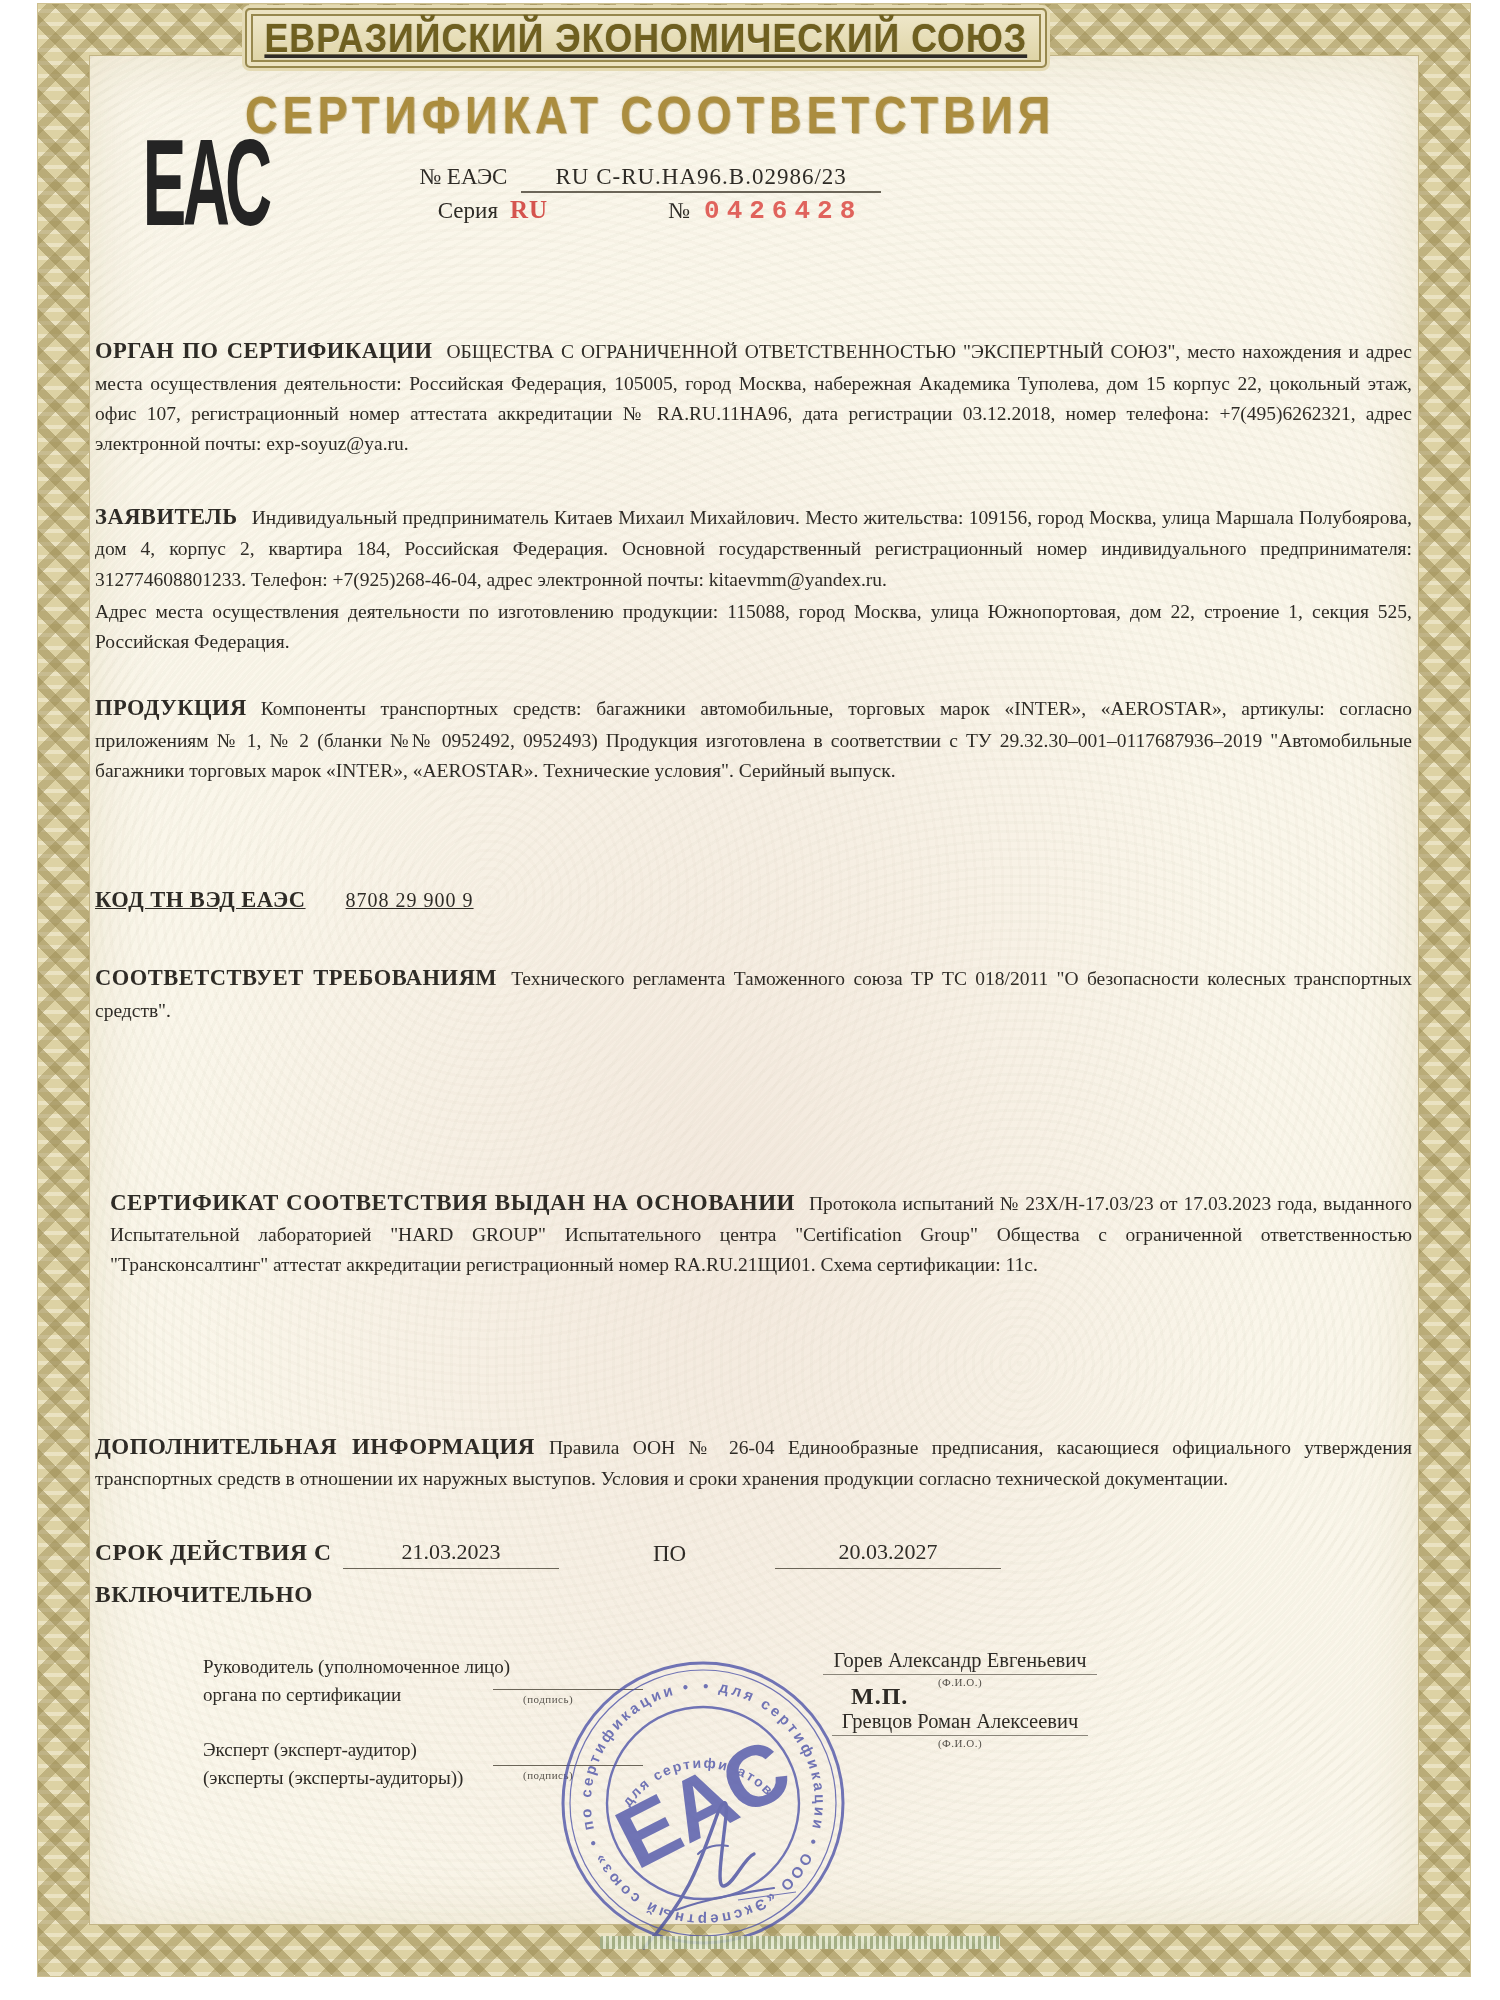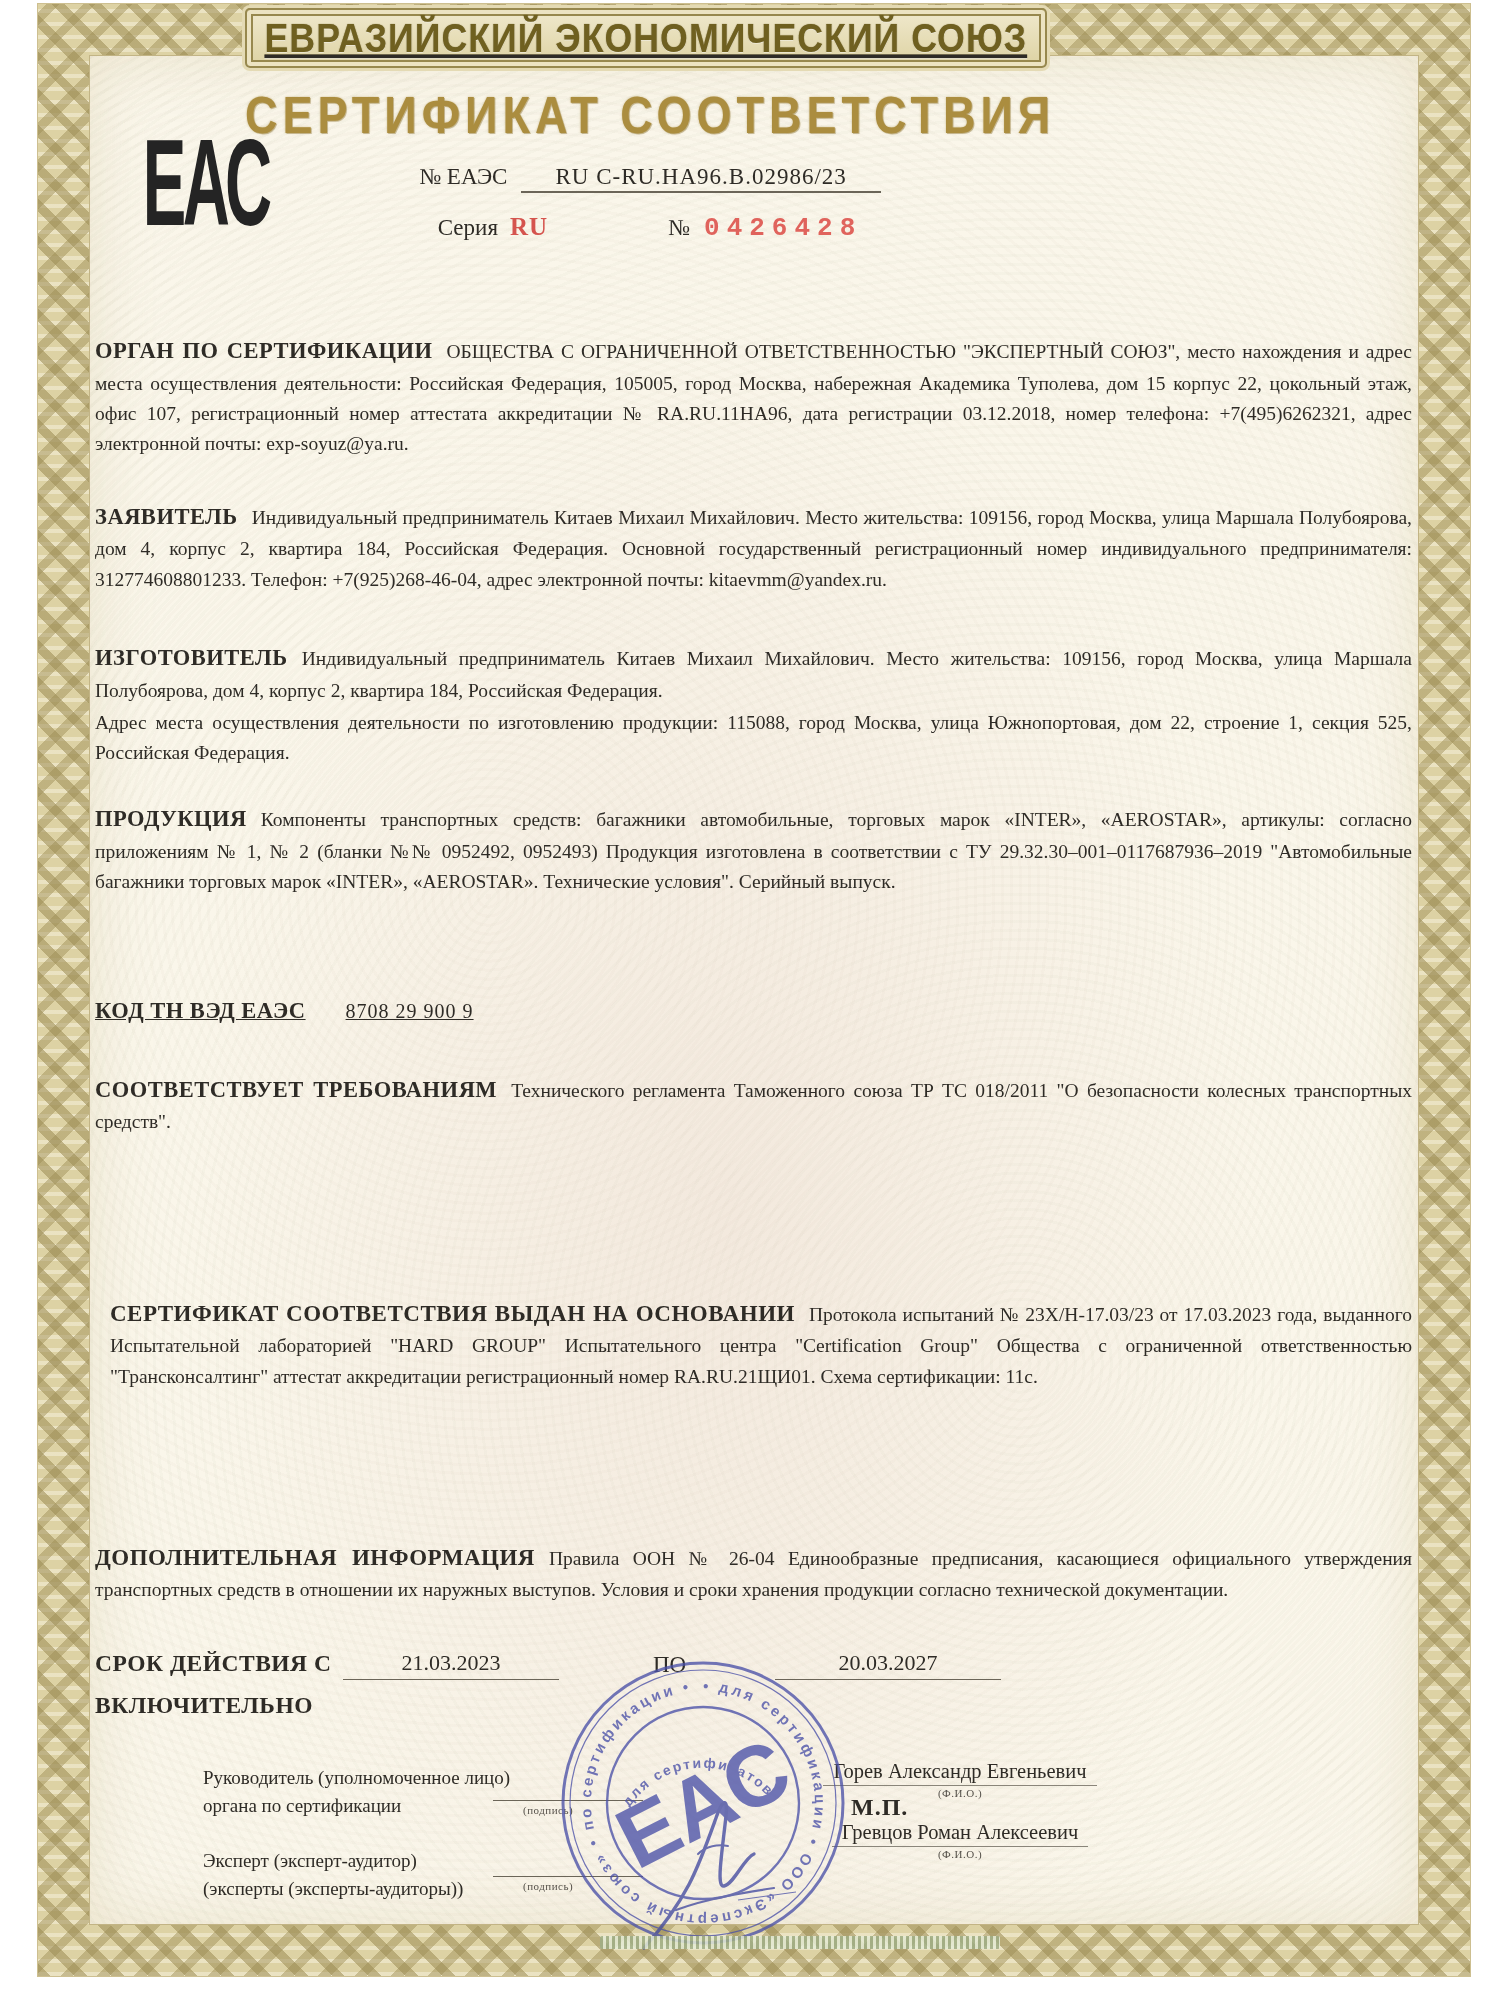--- a/index.html
+++ b/index.html
@@ -60,21 +60,21 @@
     color:#ab8d3f;letter-spacing:5px;display:inline-block;transform:scale(1.0,1.15);
     text-shadow:0 0 2px rgba(160,130,50,.55), 1px 1px 0 rgba(120,95,30,.35);
     white-space:nowrap;
   }
   .cert-number-line{margin-top:22px;font-size:23px;}
   .cert-number-line .lbl{margin-right:14px;}
   .cert-number-line .val{
     display:inline-block;padding:0 34px 1px 34px;border-bottom:2px solid #6b6558;
     letter-spacing:1px;
   }
-  .series-line{margin-top:20px;font-size:23px;}
+  .series-line{margin-top:3px;font-size:23px;}
   .series-line .series-lbl{margin-right:12px;}
   .series-ru{color:#d5544e;font-weight:700;font-size:25px;margin-right:120px;letter-spacing:1px;}
   .series-no{margin-right:14px;}
   .serial-num{
     color:#e0635c;font-family:"Liberation Mono", monospace;font-weight:700;
     font-size:26px;letter-spacing:7px;
   }
   
   .content{position:absolute;left:95px;top:56px;right:88px;}
   .para{margin:0;text-align:justify;font-size:19.5px;line-height:1.55;}
@@ -161,23 +161,20 @@
 <div class="content">
 
   <p class="para mt-organ">
     <span class="plabel">ОРГАН ПО СЕРТИФИКАЦИИ</span><span class="ptext">ОБЩЕСТВА С ОГРАНИЧЕННОЙ ОТВЕТСТВЕННОСТЬЮ "ЭКСПЕРТНЫЙ СОЮЗ", место нахождения и адрес места осуществления деятельности: Российская Федерация, 105005, город Москва, набережная Академика Туполева, дом 15 корпус 22, цокольный этаж, офис 107, регистрационный номер аттестата аккредитации № RA.RU.11HA96, дата регистрации 03.12.2018, номер телефона: +7(495)6262321, адрес электронной почты: exp-soyuz@ya.ru.</span>
   </p>
 
   <p class="para mt-applicant">
     <span class="plabel">ЗАЯВИТЕЛЬ</span><span class="ptext">Индивидуальный предприниматель Китаев Михаил Михайлович. Место жительства: 109156, город Москва, улица Маршала Полубоярова, дом 4, корпус 2, квартира 184, Российская Федерация. Основной государственный регистрационный номер индивидуального предпринимателя: 312774608801233. Телефон: +7(925)268-46-04, адрес электронной почты: kitaevmm@yandex.ru.</span>
   </p>
 
-  <p class="para mt-manufacturer">
-    <span class="plabel">ИЗГОТОВИТЕЛЬ</span><span class="ptext">Индивидуальный предприниматель Китаев Михаил Михайлович. Место жительства: 109156, город Москва, улица Маршала Полубоярова, дом 4, корпус 2, квартира 184, Российская Федерация.</span>
-  </p>
   <p class="para mt-manu2">
     <span class="ptext">Адрес места осуществления деятельности по изготовлению продукции: 115088, город Москва, улица Южнопортовая, дом 22, строение 1, секция 525, Российская Федерация.</span>
   </p>
 
   <p class="para mt-products">
     <span class="plabel">ПРОДУКЦИЯ</span><span class="ptext">Компоненты транспортных средств: багажники автомобильные, торговых марок «INTER», «AEROSTAR», артикулы: согласно приложениям № 1, № 2 (бланки №№ 0952492, 0952493) Продукция изготовлена в соответствии с ТУ 29.32.30–001–0117687936–2019 "Автомобильные багажники торговых марок «INTER», «AEROSTAR». Технические условия". Серийный выпуск.</span>
   </p>
 
   <p class="para mt-tnved tnved-line">
     <span class="plabel">КОД ТН ВЭД ЕАЭС</span><span class="val">8708 29 900 9</span>

